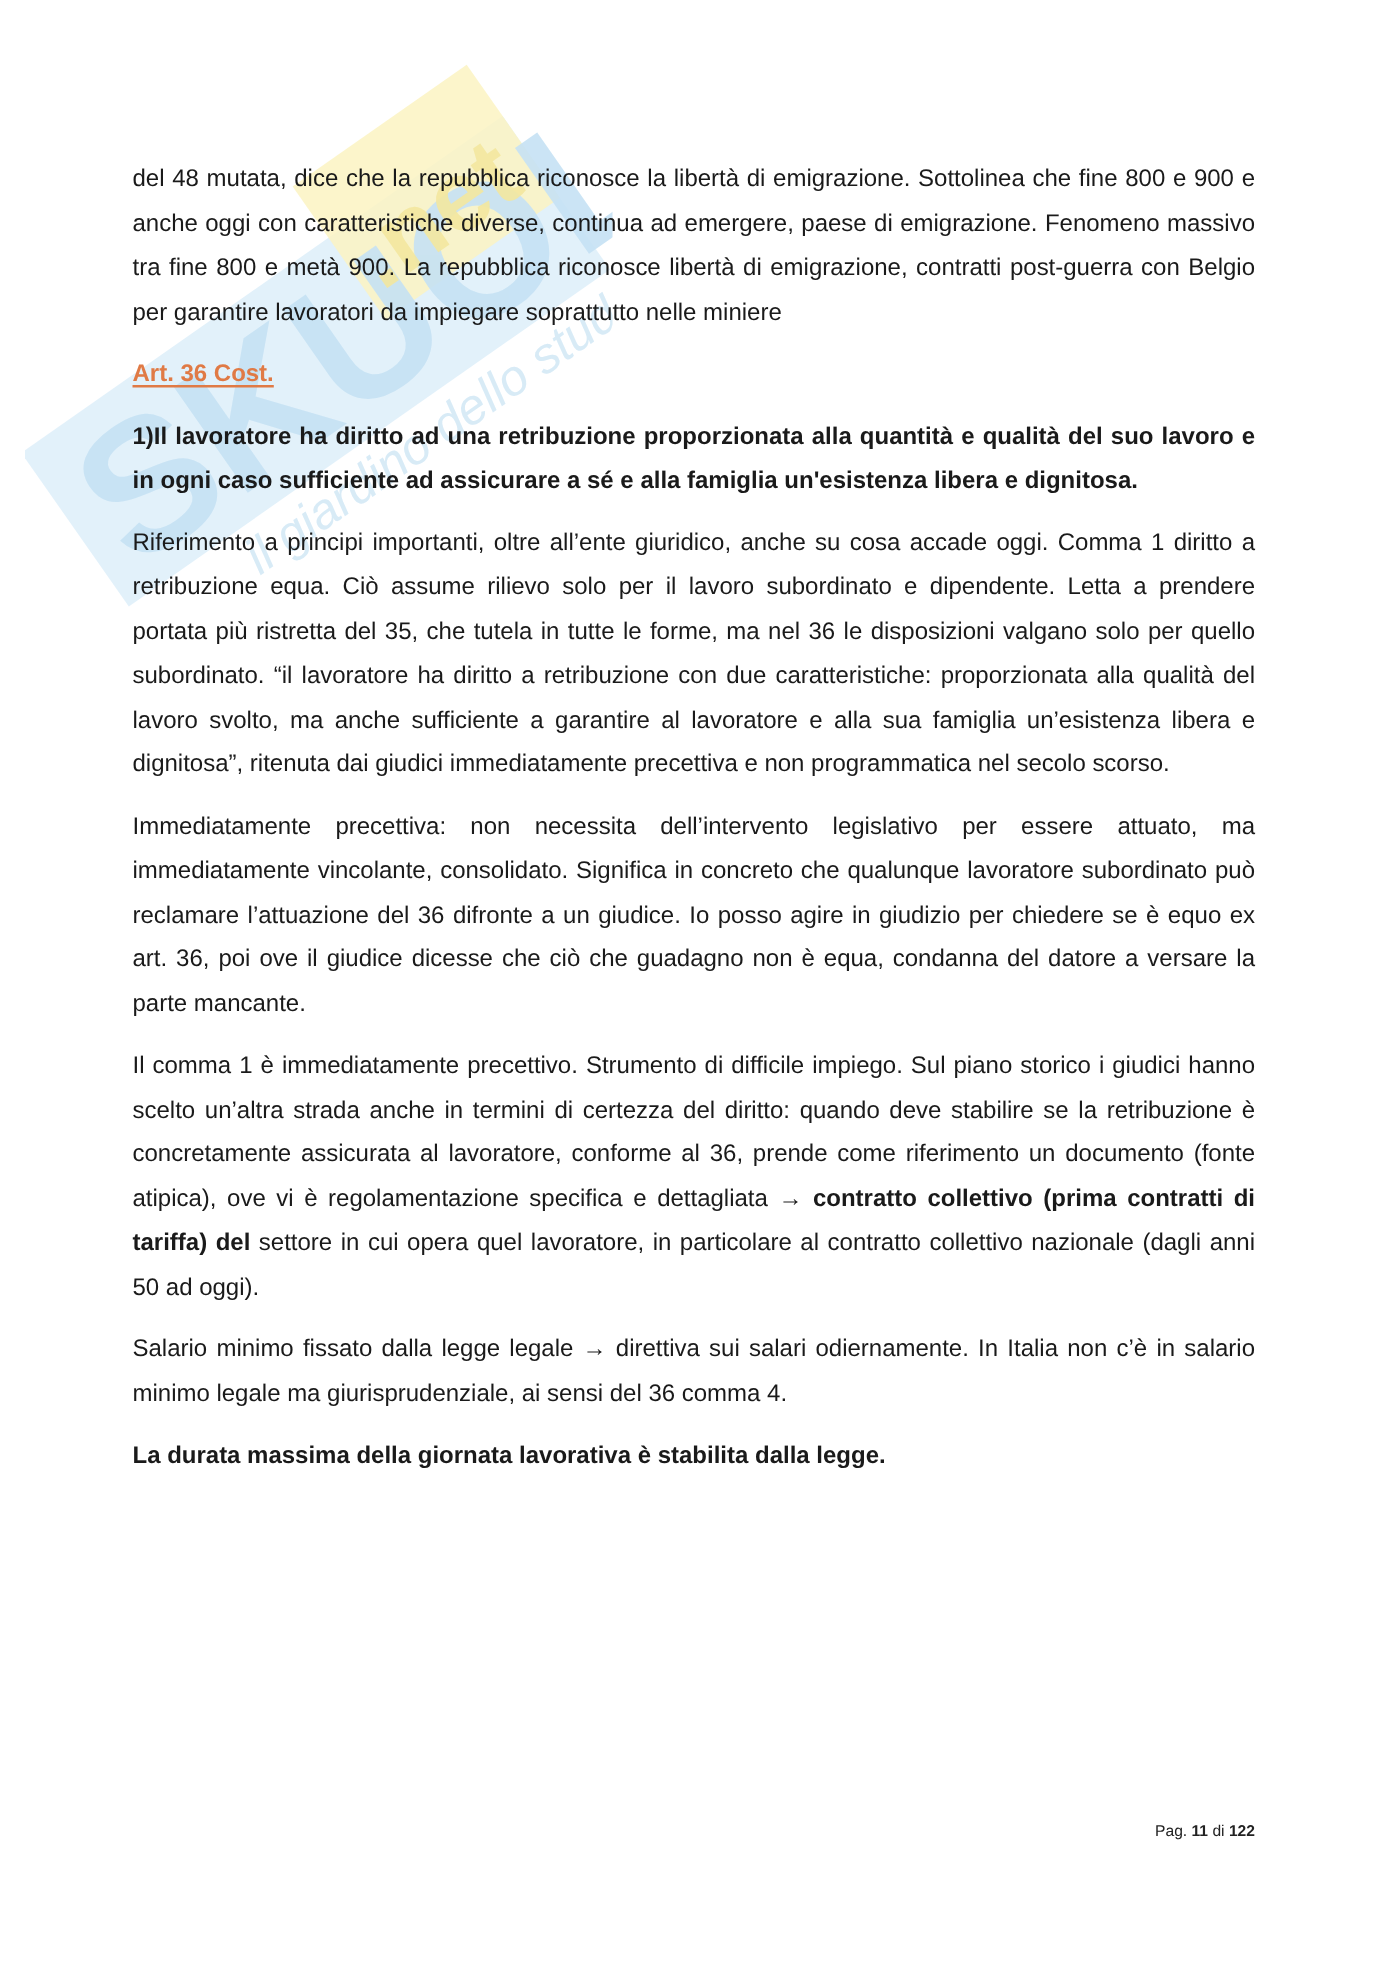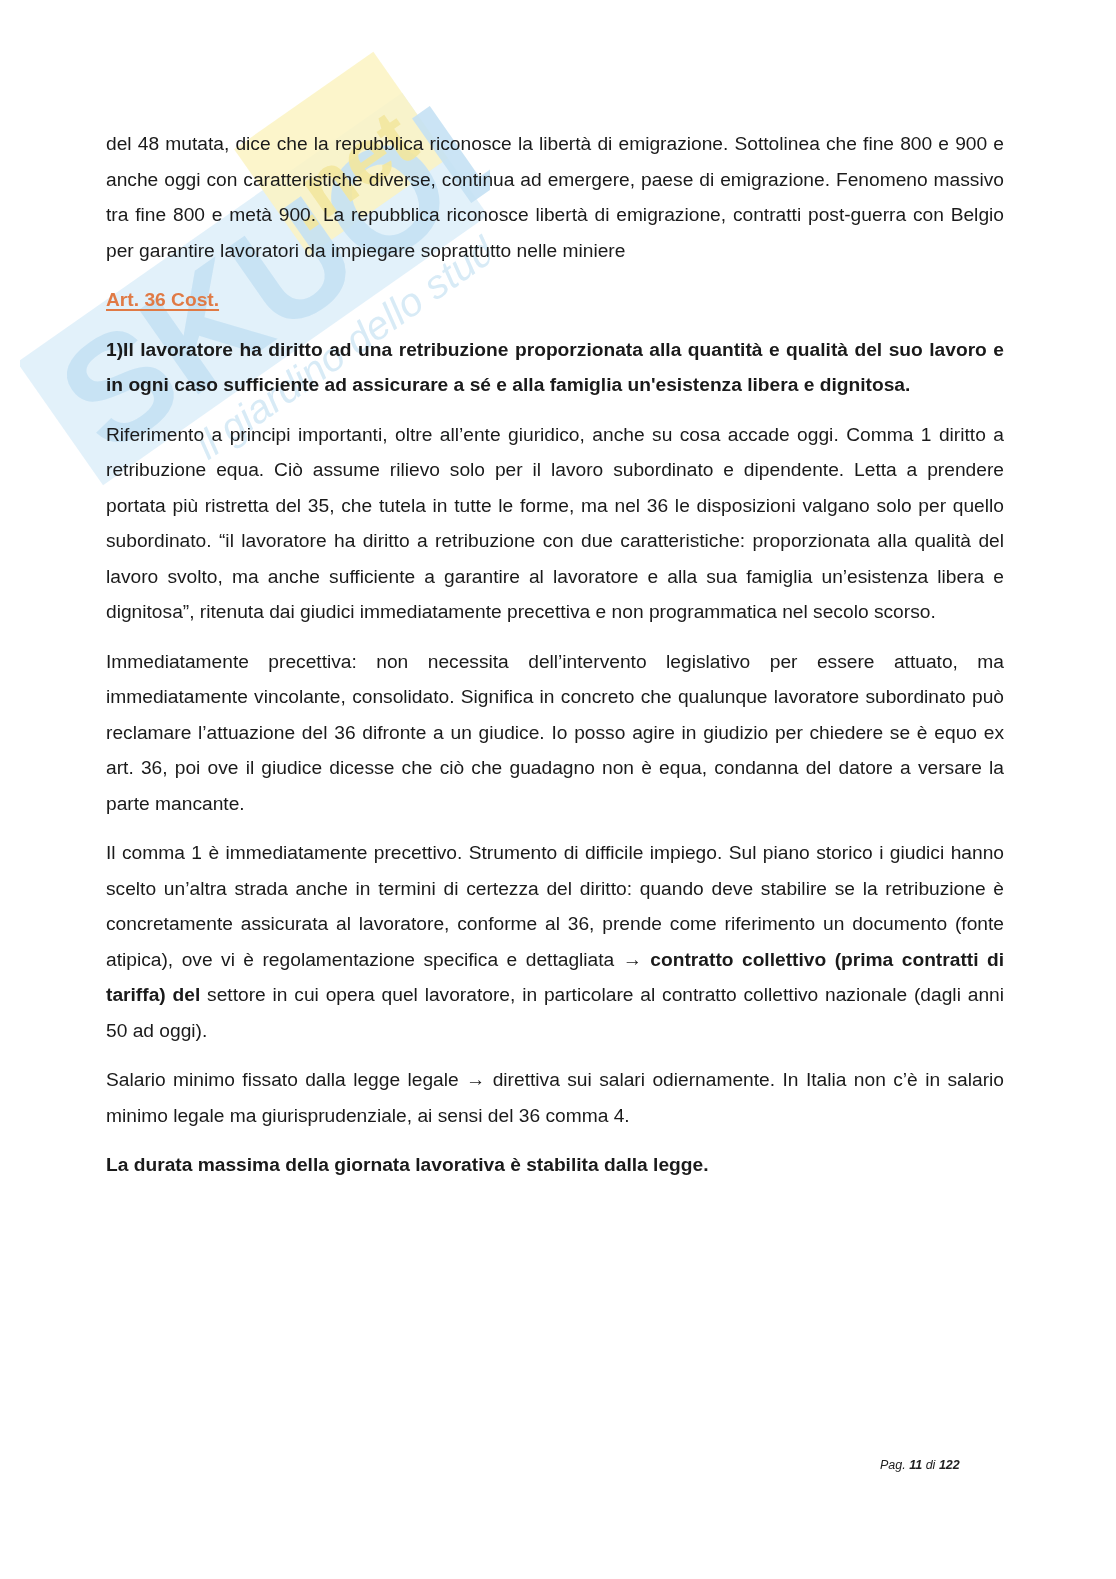--- a/index.html
+++ b/index.html
@@ -18,22 +18,22 @@
   }
   .content p { margin: 0 0 14px 0; text-align: justify; }
   .heading {
     text-align: left; margin: 10px 0 14px 0 !important;
     color: #e07a45; font-weight: bold; text-decoration: underline;
     text-decoration-thickness: 2px; text-underline-offset: 3px;
   }
   .quote { font-weight: bold; }
   .b { font-weight: bold; }
   .footer {
-    position: absolute; top: 1458px; left: 880px; width: 124px; text-align: left;
-    font-family: "Liberation Sans", sans-serif; font-size: 12.5px; color: #222; z-index: 1; font-style: italic;
+    position: absolute; top: 1458px; left: 880px; width: 124px; text-align: right;
+    font-family: "Liberation Sans", sans-serif; font-size: 12.5px; color: #222; z-index: 1;
   }
 </style>
 </head>
 <body>
 
 <div class="page">
 
   <svg class="watermark" viewBox="0 0 470 470">
     <g transform="rotate(-35 235 235)">
       <rect x="-10" y="170" width="470" height="150" fill="#d8ecf8" opacity="0.75"></rect>

